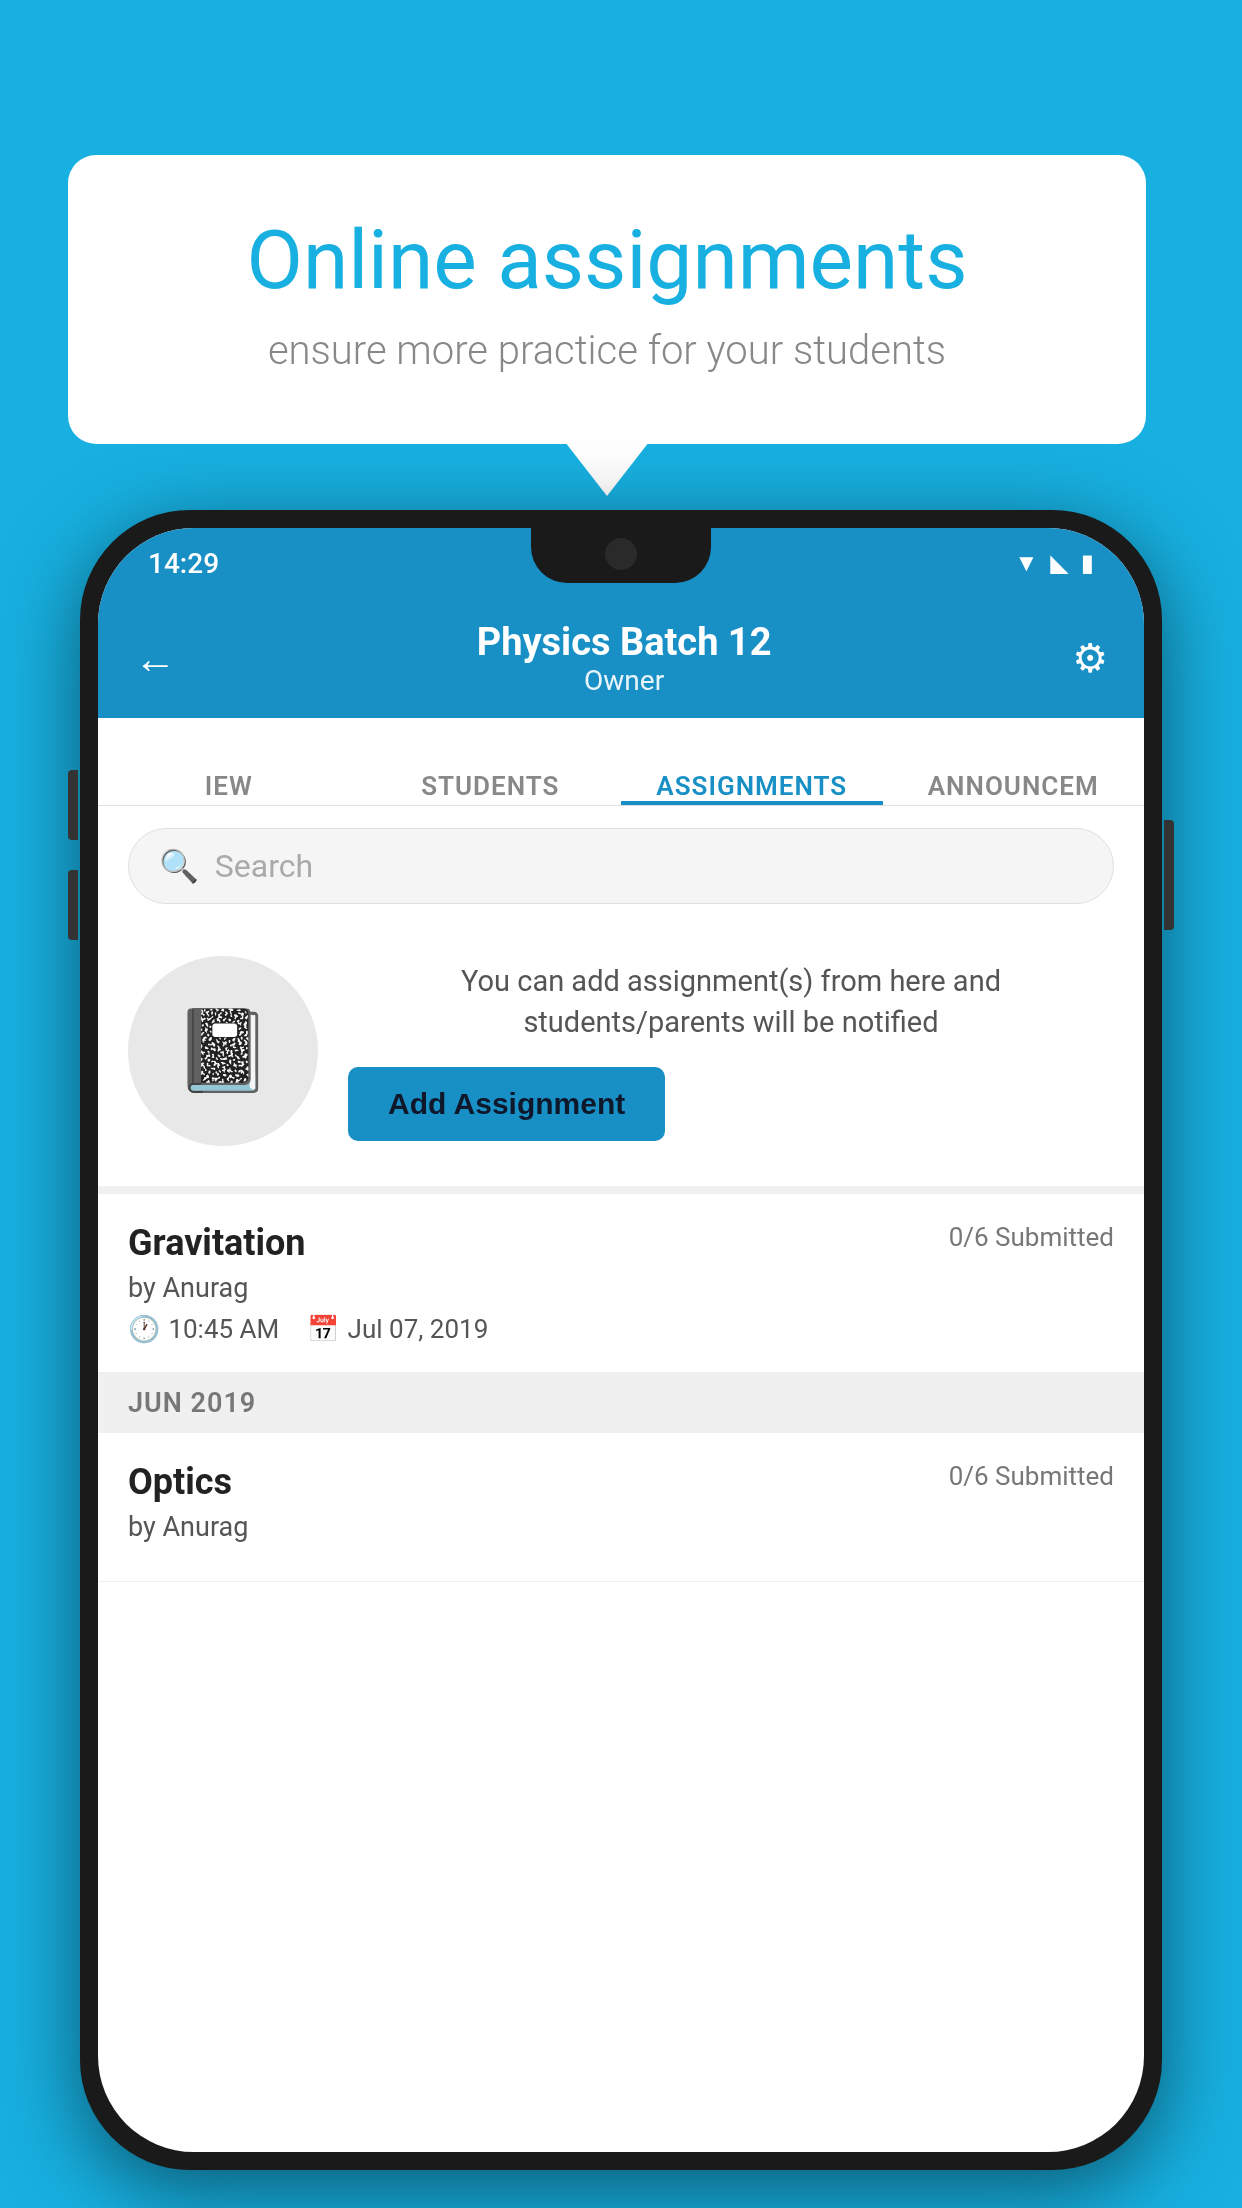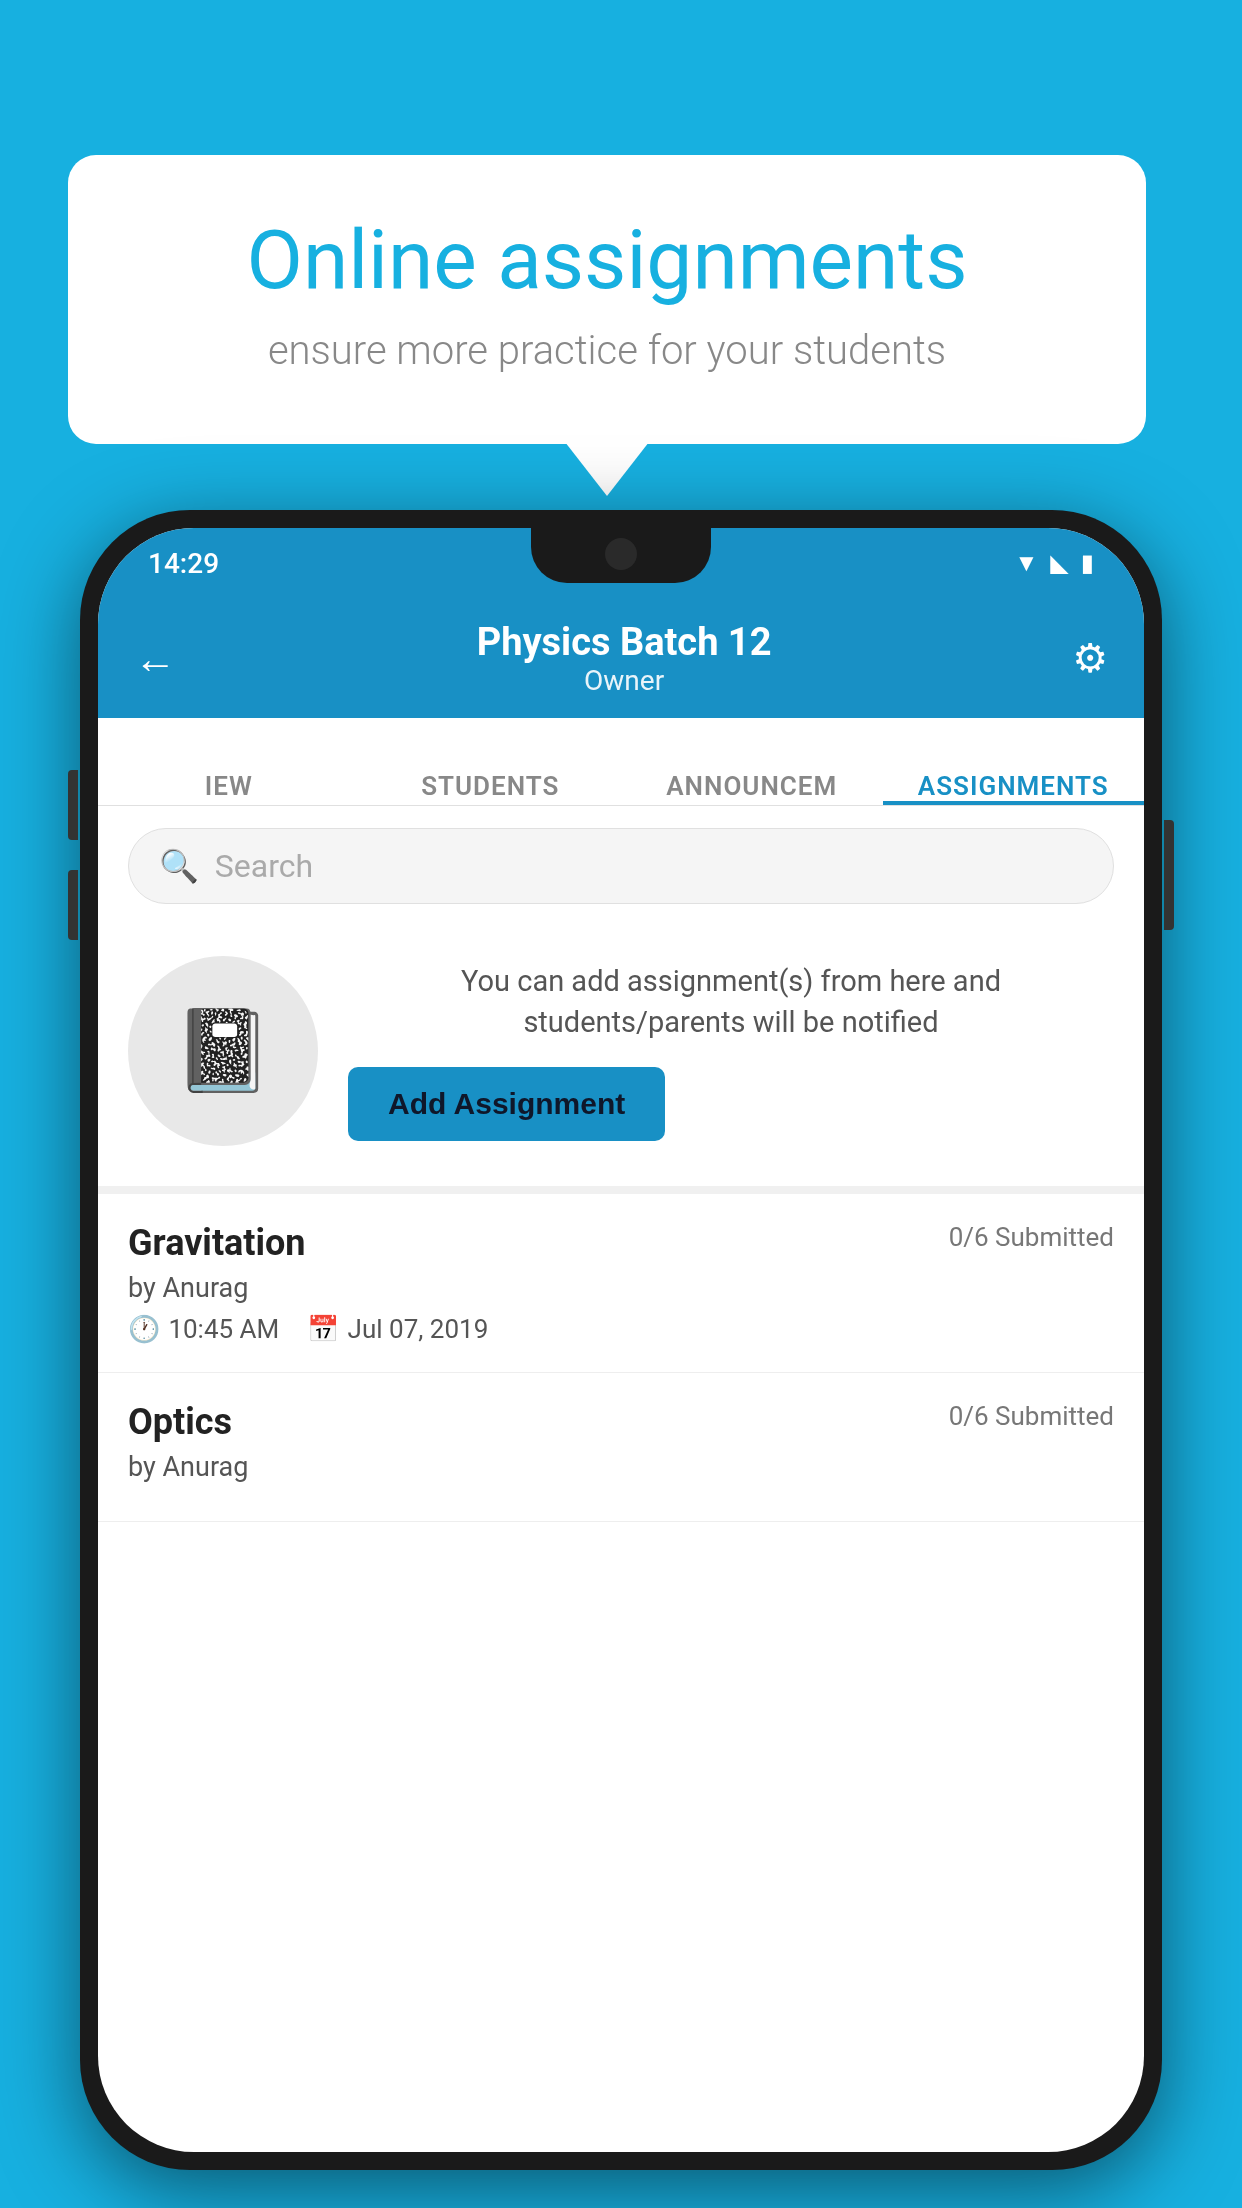--- a/index.html
+++ b/index.html
@@ -417,25 +417,25 @@
         <span class="header-gear">⚙</span>
       </div>
 
       <div class="tabs-bar">
         <div class="tab-item">
           <span>IEW</span>
         </div>
         <div class="tab-item">
           <span>STUDENTS</span>
         </div>
+        <div class="tab-item active">
+          <span>ASSIGNMENTS</span>
+        </div>
         <div class="tab-item">
           <span>ANNOUNCEM</span>
-        </div>
-        <div class="tab-item active">
-          <span>ASSIGNMENTS</span>
         </div>
       </div>
 
       <div class="search-container">
         <div class="search-bar">
           <span class="search-icon-wrap">🔍</span>
           <span class="search-text">Search</span>
         </div>
       </div>
 
@@ -461,20 +461,23 @@
             <span class="meta-icon">🕐</span>
             <span>10:45 AM</span>
           </div>
           <div class="meta-item">
             <span class="meta-icon">📅</span>
             <span>Jul 07, 2019</span>
           </div>
         </div>
       </div>
 
+      <div class="month-header">
+        <span class="month-label">JUN 2019</span>
+      </div>
 
       <div class="assignment-item">
         <div class="assignment-top-row">
           <span class="assignment-name">Optics</span>
           <span class="assignment-submitted">0/6 Submitted</span>
         </div>
         <div class="assignment-by">by Anurag</div>
       </div>
 
     </div>

